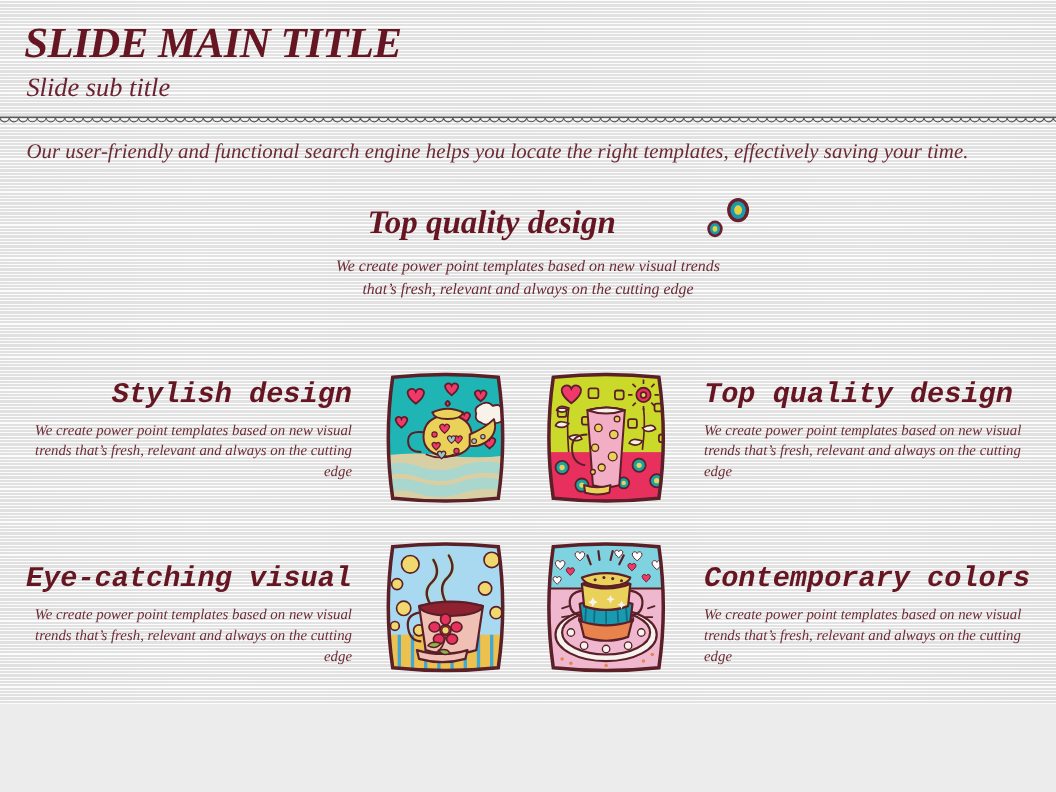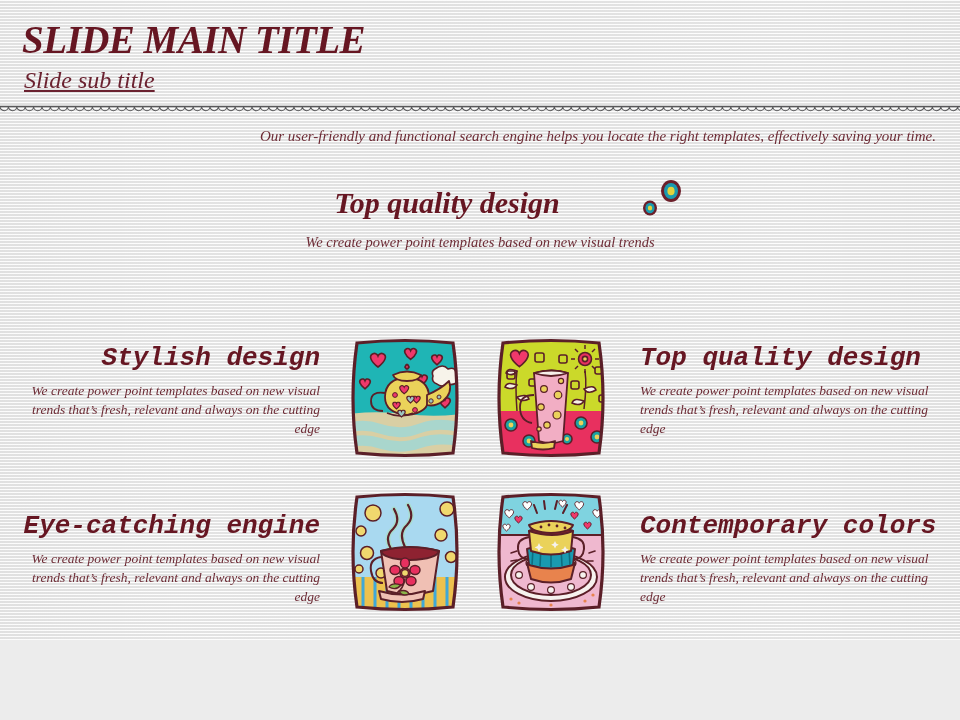--- a/index.html
+++ b/index.html
@@ -21,30 +21,29 @@
   
   #main-title{
     position:absolute;left:22px;top:20px;
     font-size:39px;font-style:italic;font-weight:bold;
     letter-spacing:-0.5px;color:#661622;
     white-space:nowrap;line-height:1;
   }
   #sub-title{
     position:absolute;left:24px;top:68px;
     font-size:24px;font-style:italic;color:#6b2230;
-    line-height:1;white-space:nowrap;text-decoration:underline;
+    line-height:1;white-space:nowrap;
   }
   
   #divider{position:absolute;left:0;top:104px;width:960px;height:16px;}
   
   #intro{
     position:absolute;left:24px;top:128px;width:912px;
-    font-size:15px;font-style:italic;color:#6d2b35;
+    font-size:19px;font-style:italic;color:#6d2b35;
     white-space:nowrap;
-    text-align:right;
   }
   
   #hero-title{
     position:absolute;left:0;top:186px;width:960px;
     text-align:center;
     font-size:30px;font-style:italic;font-weight:bold;color:#661622;
     line-height:1.1;
   }
   #hero-title span{position:relative;left:-33px;}
   #hero-dots{position:absolute;left:640px;top:180px;width:46px;height:42px;}
@@ -104,34 +103,35 @@
       <ellipse cx="31" cy="11" rx="7" ry="8" fill="#1a9ab0"></ellipse>
       <ellipse cx="31" cy="11" rx="3.6" ry="4.3" fill="#e3d23c"></ellipse>
       <ellipse cx="10" cy="28" rx="7" ry="7.6" fill="#6b1f2a"></ellipse>
       <ellipse cx="10" cy="28" rx="4.6" ry="5.2" fill="#1a9ab0"></ellipse>
       <ellipse cx="10" cy="28" rx="2.2" ry="2.6" fill="#e3d23c"></ellipse>
     </g>
   </svg>
 
   <div id="hero-body">
     <div>We create power point templates based on new visual trends</div>
+    <div>that’s fresh, relevant and always on the cutting edge</div>
   </div>
 
   <div class="feat left" id="feat-tl">
     <div class="f-title">Stylish design</div>
     <div class="f-body">We create power point templates based on new visual trends that’s fresh, relevant and always on the cutting edge</div>
   </div>
 
   <div class="feat right" id="feat-tr">
     <div class="f-title">Top quality design</div>
     <div class="f-body">We create power point templates based on new visual trends that’s fresh, relevant and always on the cutting edge</div>
   </div>
 
   <div class="feat left" id="feat-bl">
-    <div class="f-title">Eye-catching engine</div>
+    <div class="f-title">Eye-catching visual</div>
     <div class="f-body">We create power point templates based on new visual trends that’s fresh, relevant and always on the cutting edge</div>
   </div>
 
   <div class="feat right" id="feat-br">
     <div class="f-title">Contemporary colors</div>
     <div class="f-body">We create power point templates based on new visual trends that’s fresh, relevant and always on the cutting edge</div>
   </div>
 
   <div class="tile" id="tile-teapot">
     <svg viewBox="0 0 124 122">

